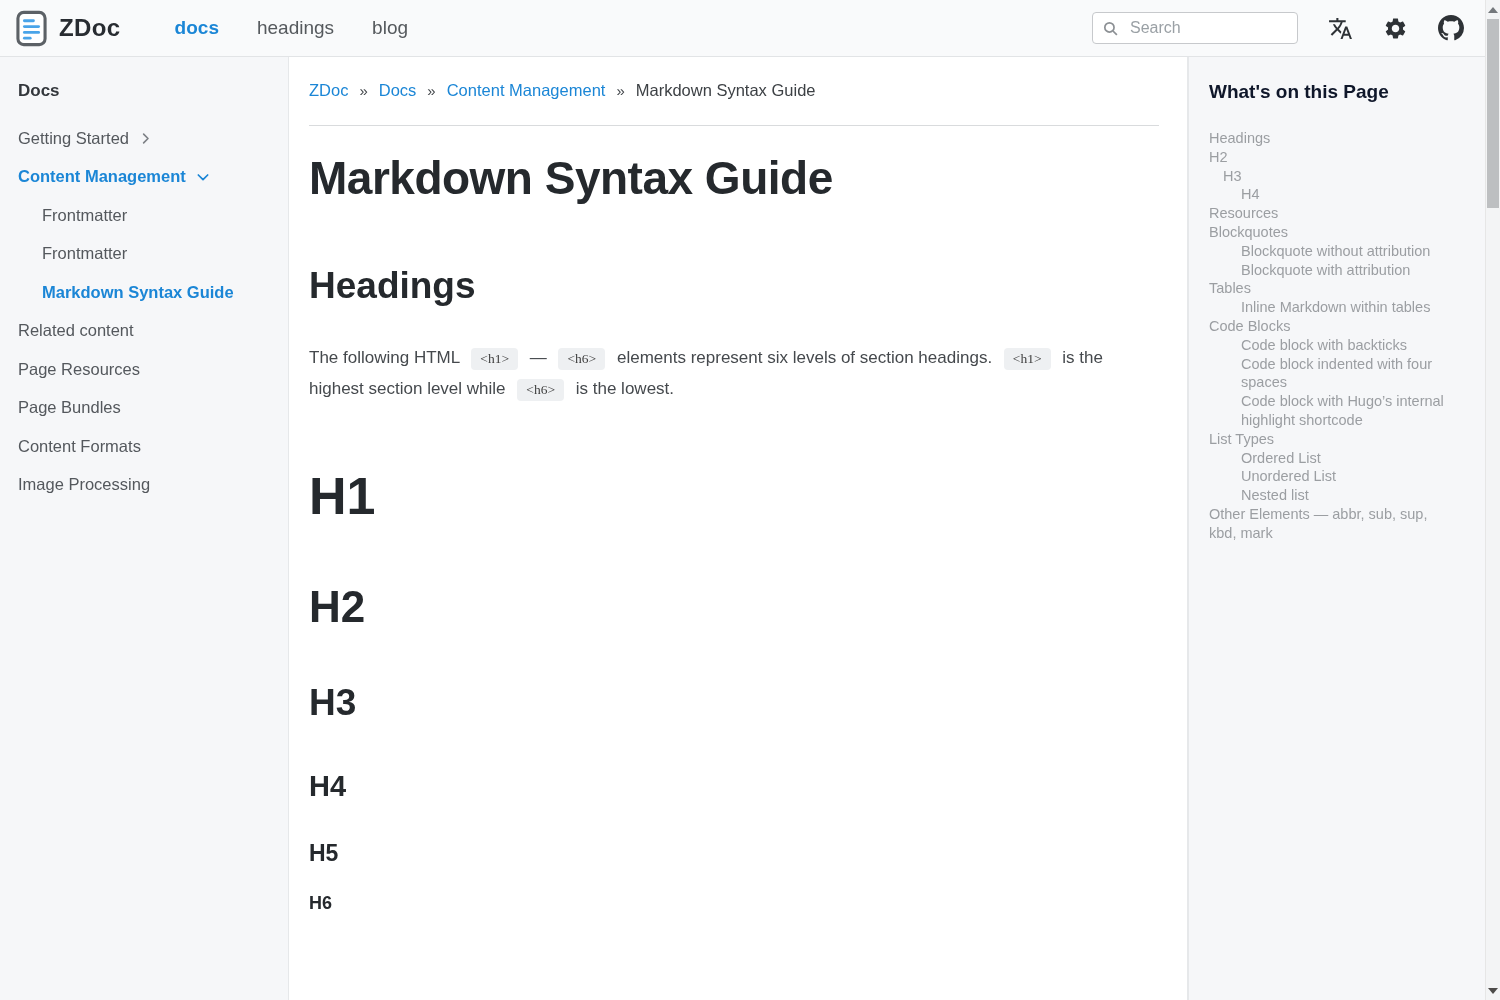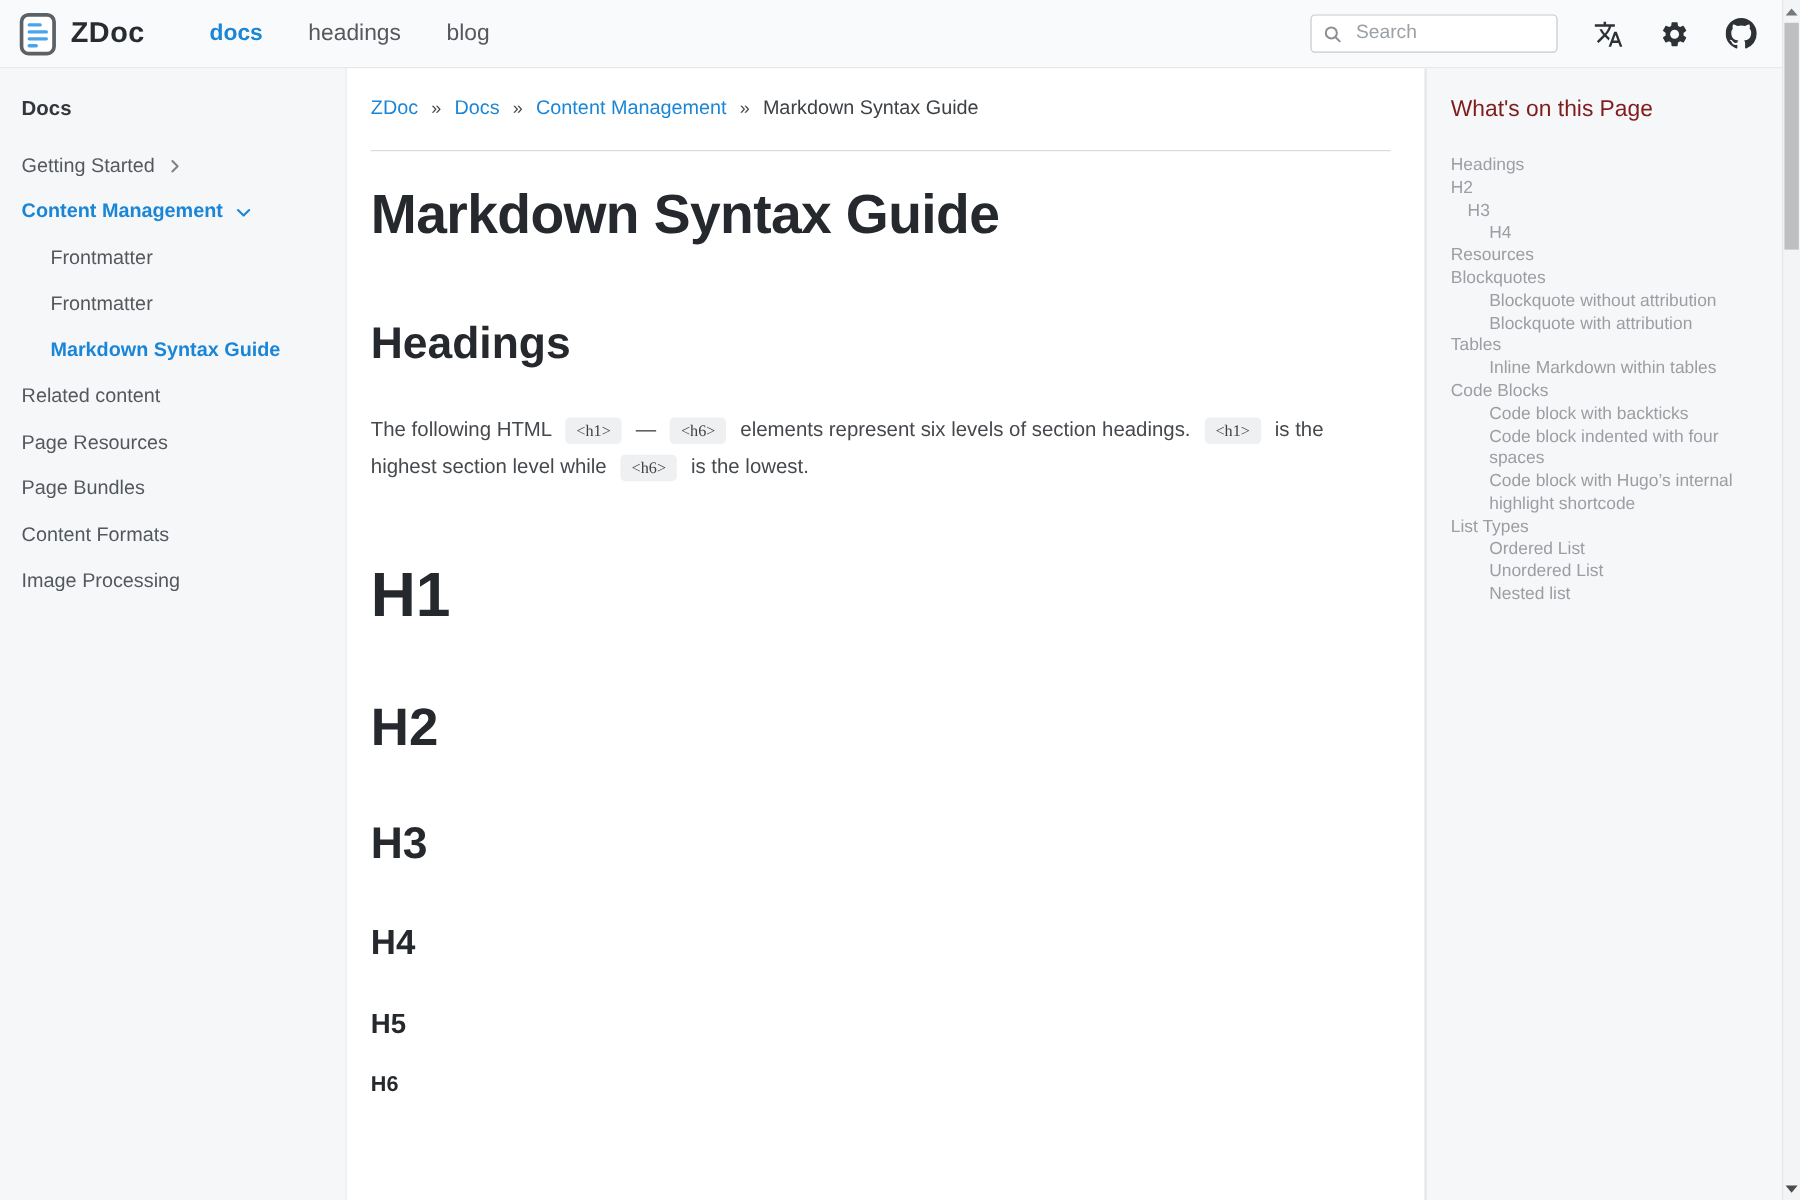--- a/index.html
+++ b/index.html
@@ -78,21 +78,21 @@
   .s3 { font-size:37px; margin-top:54px; }
   .s4 { font-size:29px; margin-top:48px; }
   .s5 { font-size:23px; margin-top:40px; }
   .s6 { font-size:18px; margin-top:29px; }
 
   
   .toc {
     width:313px; flex:0 0 313px; background:#f6f7f9;
     border-left:2px solid #e6e8ea; padding:24px 20px 0 20px;
   }
-  .toc-title { font-size:19px; font-weight:400; color:#7f1d1d; margin-bottom:26px; }
+  .toc-title { font-size:19px; font-weight:700; color:#0f172a; margin-bottom:26px; }
   .toc-list { list-style:none; margin:0; padding:0; width:244px; }
   .toc-list li { font-size:14.5px; line-height:18.8px; color:#9b9ea2; cursor:pointer; }
   .toc-list li.lv1 { padding-left:14px; }
   .toc-list li.lv2 { padding-left:32px; }
 
   
   .scrollbar {
     position:absolute; top:0; right:0; width:15px; height:1000px;
     background:#f3f4f5; border-left:1px solid #e6e6e6; z-index:10;
   }
@@ -239,20 +239,21 @@
         <li class="lv0">Tables</li>
         <li class="lv2">Inline Markdown within tables</li>
         <li class="lv0">Code Blocks</li>
         <li class="lv2">Code block with backticks</li>
         <li class="lv2">Code block indented with four spaces</li>
         <li class="lv2">Code block with Hugo’s internal highlight shortcode</li>
         <li class="lv0">List Types</li>
         <li class="lv2">Ordered List</li>
         <li class="lv2">Unordered List</li>
         <li class="lv2">Nested list</li>
+        <li class="lv0">Other Elements — abbr, sub, sup, kbd, mark</li>
       </ul>
     </aside>
   </div>
 
   <div class="scrollbar">
     <div class="sb-arrow up"></div>
     <div class="sb-thumb"></div>
     <div class="sb-arrow down"></div>
   </div>
 

